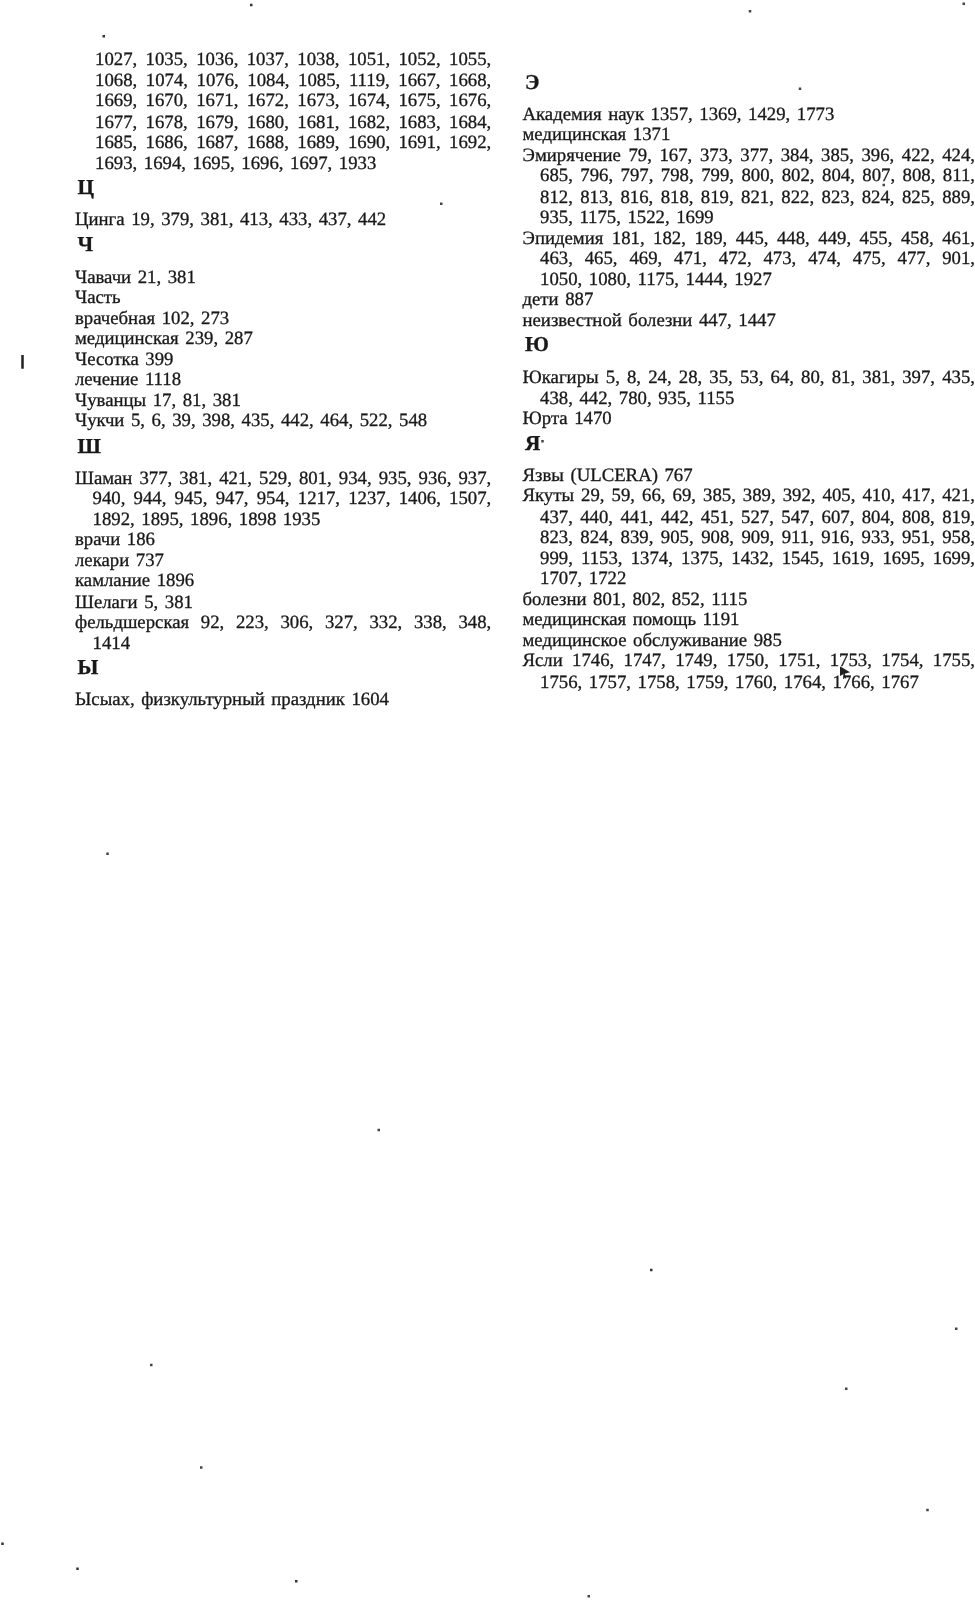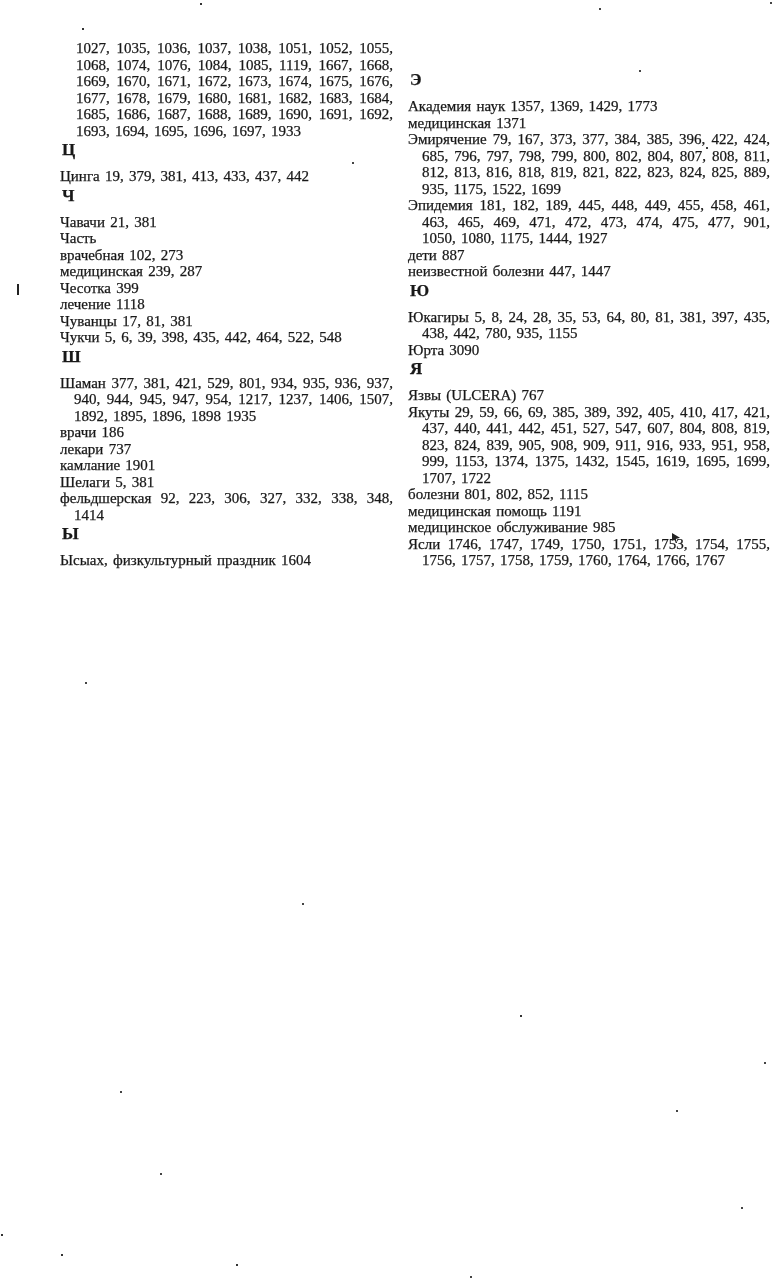--- a/index.html
+++ b/index.html
@@ -9,23 +9,23 @@
     width: 780px;
     height: 1282px;
     background: #ffffff;
     color: #181818;
     font-family: "Liberation Serif", "DejaVu Serif", serif;
     overflow: hidden;
     -webkit-text-stroke: 0.25px #1a1a1a;
   }
   .columns {
     display: flex;
-    align-items: flex-end;
+    align-items: center;
     padding: 40px 0 0 60px;
-    gap: 15px;
+    gap: 25px;
   }
   .col-left  { width: 333px; }
   .col-right { width: 362px; }
   .letter-head {
     font-size: 17px;
     font-weight: bold;
     margin: 14px 0 8px 2px;
     letter-spacing: 1px;
   }
   .col .letter-head:first-child { margin-top: 1px; }
@@ -96,21 +96,21 @@
         <p class="entry">лечение 1118</p>
         <p class="entry">Чуванцы 17, 81, 381</p>
         <p class="entry">Чукчи 5, 6, 39, 398, 435, 442, 464, 522, 548</p>
       </div>
 
       <div>
         <h2 class="letter-head">Ш</h2>
         <p class="entry">Шаман 377, 381, 421, 529, 801, 934, 935, 936, 937, 940, 944, 945, 947, 954, 1217, 1237, 1406, 1507, 1892, 1895, 1896, 1898 1935</p>
         <p class="entry">врачи 186</p>
         <p class="entry">лекари 737</p>
-        <p class="entry">камлание 1901</p>
+        <p class="entry">камлание 1896</p>
         <p class="entry">Шелаги 5, 381</p>
         <p class="entry">фельдшерская 92, 223, 306, 327, 332, 338, 348, 1414</p>
       </div>
 
       <div>
         <h2 class="letter-head">Ы</h2>
         <p class="entry">Ысыах, физкультурный праздник 1604</p>
       </div>
     </div>
 
@@ -121,21 +121,21 @@
         <p class="entry">медицинская 1371</p>
         <p class="entry">Эмирячение 79, 167, 373, 377, 384, 385, 396, 422, 424, 685, 796, 797, 798, 799, 800, 802, 804, 807, 808, 811, 812, 813, 816, 818, 819, 821, 822, 823, 824, 825, 889, 935, 1175, 1522, 1699</p>
         <p class="entry">Эпидемия 181, 182, 189, 445, 448, 449, 455, 458, 461, 463, 465, 469, 471, 472, 473, 474, 475, 477, 901, 1050, 1080, 1175, 1444, 1927</p>
         <p class="entry">дети 887</p>
         <p class="entry">неизвестной болезни 447, 1447</p>
       </div>
 
       <div>
         <h2 class="letter-head">Ю</h2>
         <p class="entry">Юкагиры 5, 8, 24, 28, 35, 53, 64, 80, 81, 381, 397, 435, 438, 442, 780, 935, 1155</p>
-        <p class="entry">Юрта 3090</p>
+        <p class="entry">Юрта 1470</p>
       </div>
 
       <div>
         <h2 class="letter-head">Я</h2>
         <p class="entry">Язвы (ULCERA) 767</p>
         <p class="entry">Якуты 29, 59, 66, 69, 385, 389, 392, 405, 410, 417, 421, 437, 440, 441, 442, 451, 527, 547, 607, 804, 808, 819, 823, 824, 839, 905, 908, 909, 911, 916, 933, 951, 958, 999, 1153, 1374, 1375, 1432, 1545, 1619, 1695, 1699, 1707, 1722</p>
         <p class="entry">болезни 801, 802, 852, 1115</p>
         <p class="entry">медицинская помощь 1191</p>
         <p class="entry">медицинское обслуживание 985</p>
         <p class="entry">Ясли 1746, 1747, 1749, 1750, 1751, 1753, 1754, 1755, 1756, 1757, 1758, 1759, 1760, 1764, 1766, 1767</p>

